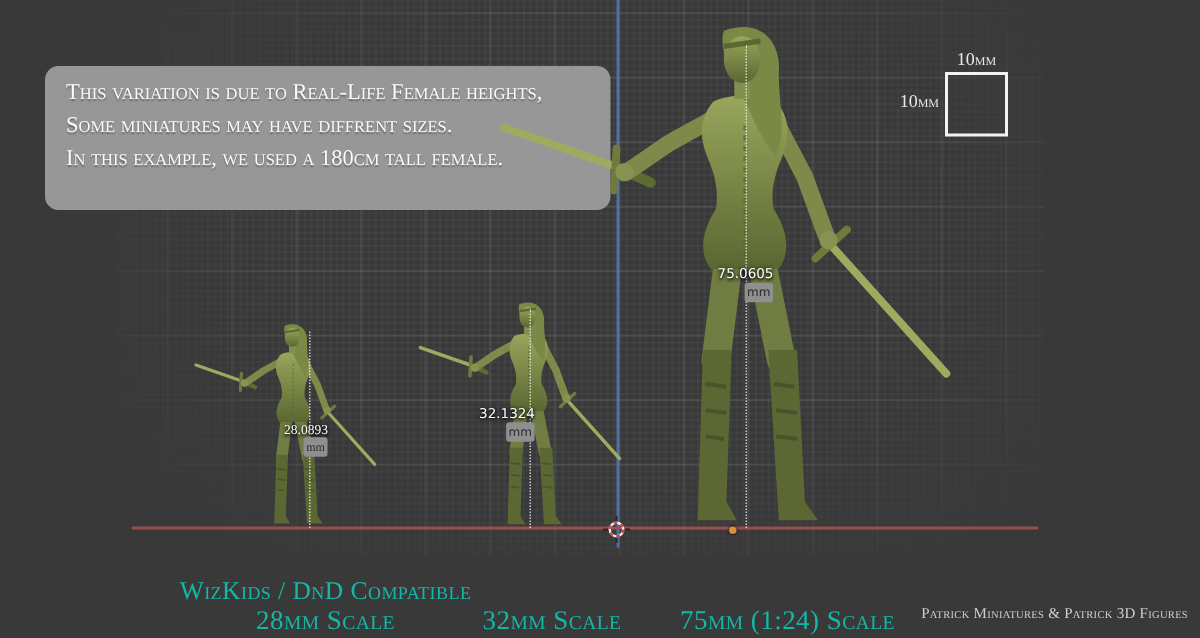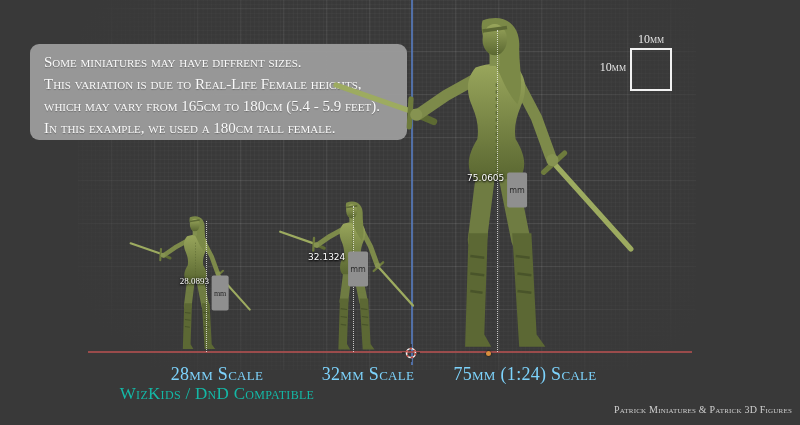--- a/index.html
+++ b/index.html
@@ -42,38 +42,39 @@
   .ref-top-label{position:absolute;left:630px;top:32px;width:42px;text-align:center;
     font-variant:small-caps;font-size:12px;color:#e9e9e9;}
   .ref-side-label{position:absolute;left:592px;top:60px;width:34px;text-align:right;
     font-variant:small-caps;font-size:12px;color:#e9e9e9;}
 
   
   .fig{position:absolute;}
   .dotline{position:absolute;width:0;border-left:1px dotted rgba(245,245,245,0.75);}
   .mlabel{
     position:absolute;transform:translate(-50%,-50%);
-    display:flex;align-items:flex-start;white-space:nowrap;
+    display:flex;align-items:flex-end;white-space:nowrap;
     font-family:"DejaVu Sans", sans-serif;font-size:9px;color:#fff;
     text-shadow:0 1px 2px #000, 0 0 3px rgba(0,0,0,.8);
+    flex-direction:column;
   }
   .mlabel .unit{
     margin-left:3px;background:#8f8f8f;color:#2b2b2b;border-radius:2px;
-    padding:12px 2px;font-size:8px;text-shadow:none;line-height:11px;
+    padding:1px 2px;font-size:8px;text-shadow:none;line-height:11px;
   }
 
   
   .cursor3d{position:absolute;left:402px;top:344px;}
   .origin-dot{position:absolute;left:486px;top:351px;width:5px;height:5px;border-radius:50%;
     background:#d98f3e;box-shadow:0 0 2px #000;}
 
   
   .caption{
     position:absolute;transform:translateX(-50%);white-space:nowrap;
-    font-variant:small-caps;font-size:18px;color:#7dd3fc;letter-spacing:.3px;
+    font-variant:small-caps;font-size:18px;color:#14b8a6;letter-spacing:.3px;margin-top:39px;
   }
   .subcaption{
     position:absolute;transform:translateX(-50%);white-space:nowrap;
     font-variant:small-caps;font-size:17px;color:#14b8a6;letter-spacing:.3px;
   }
   .credit{
     position:absolute;right:8px;top:404px;white-space:nowrap;
     font-variant:small-caps;font-size:10px;color:#cfcfcf;letter-spacing:.2px;
   }
 </style>
@@ -121,23 +122,22 @@
 </svg>
 
 <div style="position:absolute;inset:0;">
 
   <div class="grid"></div>
   <div class="grid-fade"></div>
   <div class="axis-z"></div>
   <div class="axis-x"></div>
 
   <div class="infobox">
+    <div class="line">This variation is due to Real-Life Female heights,</div>
     <div class="line">Some miniatures may have diffrent sizes.</div>
-    <div class="line">This variation is due to Real-Life Female heights,</div>
-    <div class="line">which may vary from 165cm to 180cm (5.4 - 5.9 feet).</div>
     <div class="line">In this example, we used a 180cm tall female.</div>
   </div>
 
   <svg class="fig" style="left:125px;top:213px;" width="141" height="141">
     <use href="#warrior" xlink:href="#warrior" width="141" height="141"></use>
   </svg>
   <svg class="fig" style="left:274px;top:198px;" width="157" height="157">
     <use href="#warrior" xlink:href="#warrior" width="157" height="157"></use>
   </svg>
   <svg class="fig" style="left:322px;top:10px;" width="349" height="349">
@@ -145,21 +145,21 @@
   </svg>
 
   <div class="dotline" style="left:206px;top:221px;height:131px;"></div>
   <div class="dotline" style="left:353px;top:206px;height:146px;"></div>
   <div class="dotline" style="left:497px;top:30px;height:322px;"></div>
 
   <div class="mlabel" style="left:204px;top:293px;font-family:Liberation Serif, serif;">
     <span>28.0893</span>
     <span class="unit">mm</span>
   </div>
-  <div class="mlabel" style="left:338px;top:269px;">
+  <div class="mlabel" style="left:338px;top:283px;">
     <span>32.1324</span>
     <span class="unit">mm</span>
   </div>
   <div class="mlabel" style="left:497px;top:190px;">
     <span>75.0605</span>
     <span class="unit">mm</span>
   </div>
 
   <svg class="cursor3d" width="18" height="18">
     <line x1="9" y1="0" x2="9" y2="4" stroke="#2a2a2a" stroke-width="1.5"></line>

